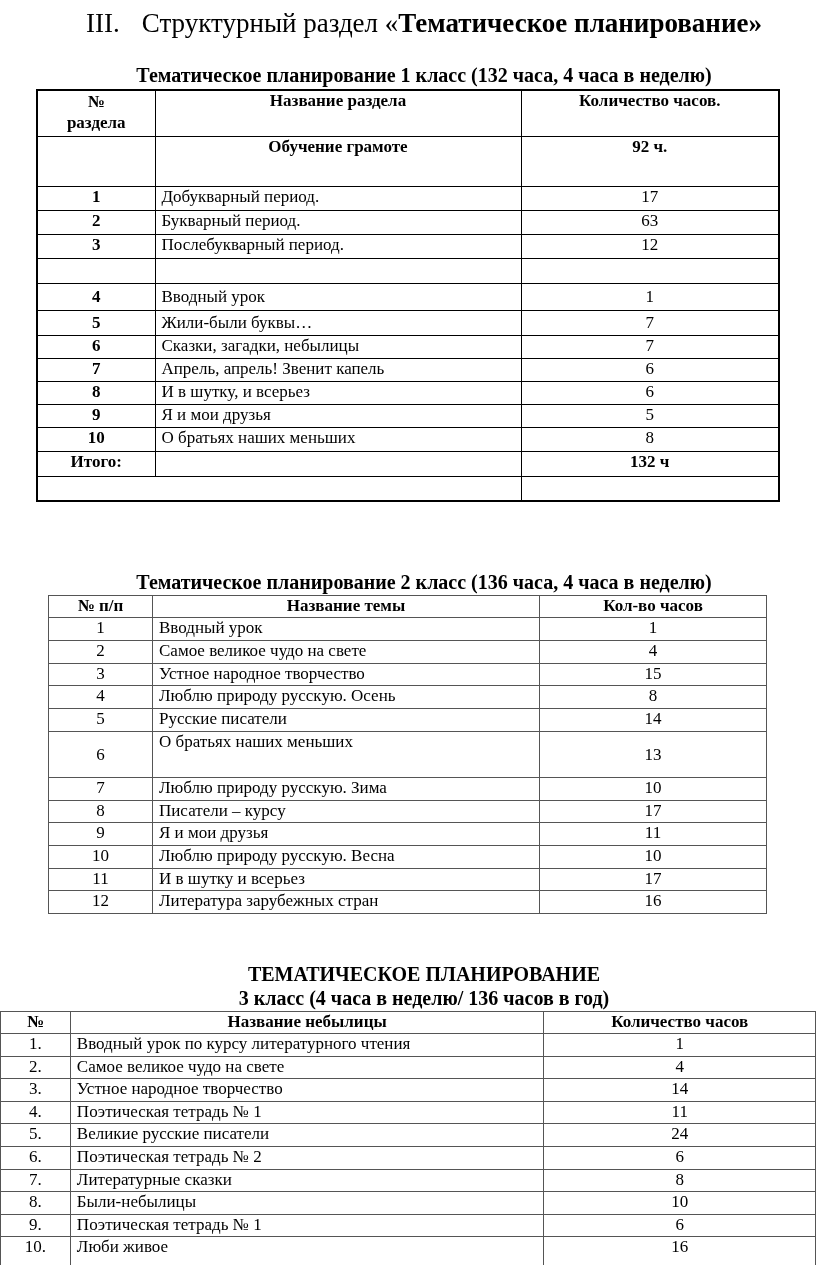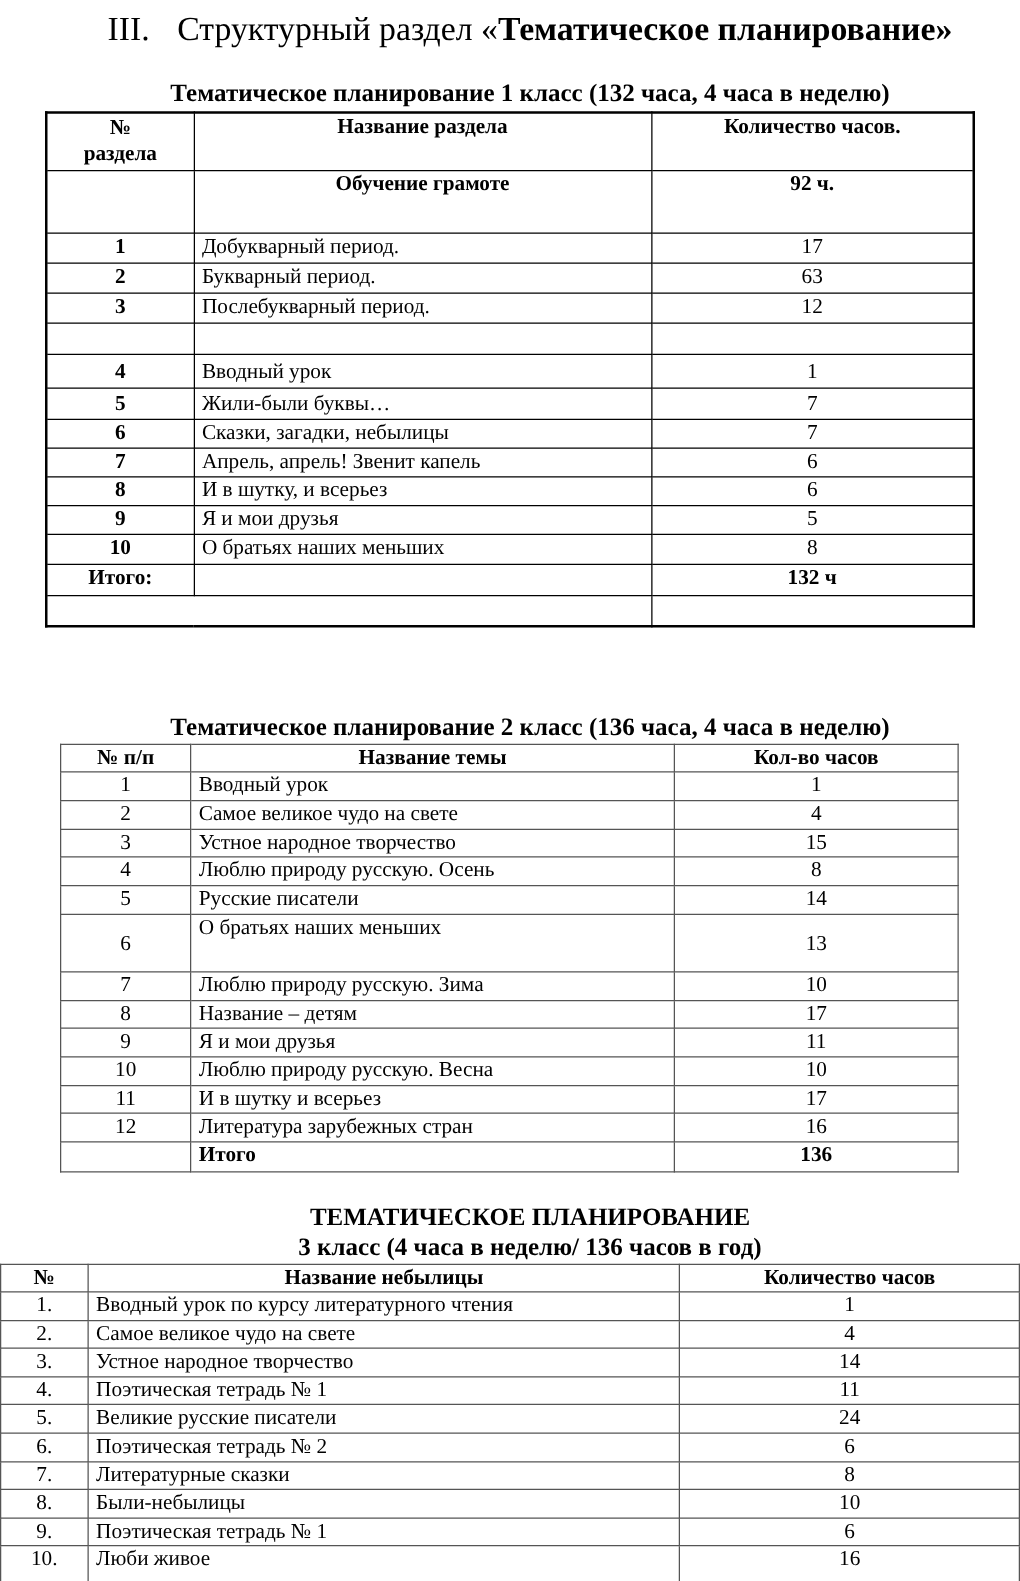--- a/index.html
+++ b/index.html
@@ -162,21 +162,21 @@
         <td class="l">О братьях наших меньших</td>
         <td class="c vmid">13</td>
       </tr>
   <tr style="height:23px">
         <td class="c">7</td>
         <td class="l">Люблю природу русскую. Зима</td>
         <td class="c">10</td>
       </tr>
   <tr style="height:22px">
         <td class="c">8</td>
-        <td class="l">Название – детям</td>
+        <td class="l">Писатели – курсу</td>
         <td class="c">17</td>
       </tr>
   <tr style="height:23px">
         <td class="c">9</td>
         <td class="l">Я и мои друзья</td>
         <td class="c">11</td>
       </tr>
   <tr style="height:23px">
         <td class="c">10</td>
         <td class="l">Люблю природу русскую. Весна</td>
@@ -185,25 +185,20 @@
   <tr style="height:22px">
         <td class="c">11</td>
         <td class="l">И в шутку и всерьез</td>
         <td class="c">17</td>
       </tr>
   <tr style="height:23px">
         <td class="c">12</td>
         <td class="l">Литература зарубежных стран</td>
         <td class="c">16</td>
       </tr>
-  <tr style="height:24px">
-    <td></td>
-    <td class="l b">Итого</td>
-    <td class="c b">136</td>
-  </tr>
 </tbody>
   </table>
 
 <div class="abs caption" style="top:963px;">ТЕМАТИЧЕСКОЕ ПЛАНИРОВАНИЕ</div>
 <div class="abs caption" style="top:987px;">3 класс (4 часа в неделю/ 136 часов в год)</div>
 <table id="t3">
   <colgroup>
       <col style="width:70px">
       <col style="width:474px">
       <col style="width:272px">

